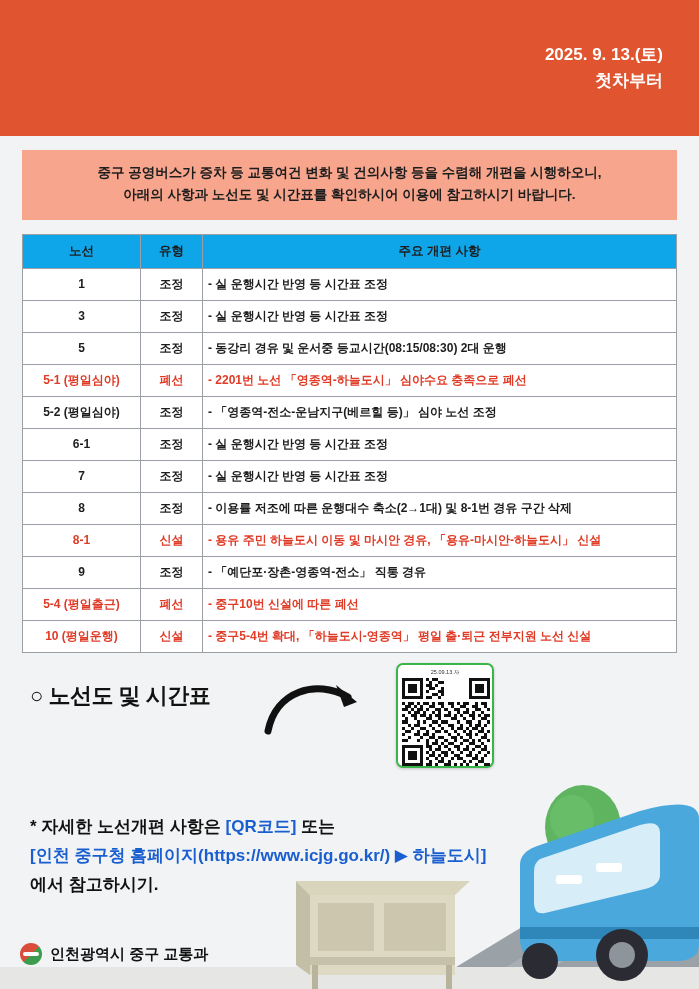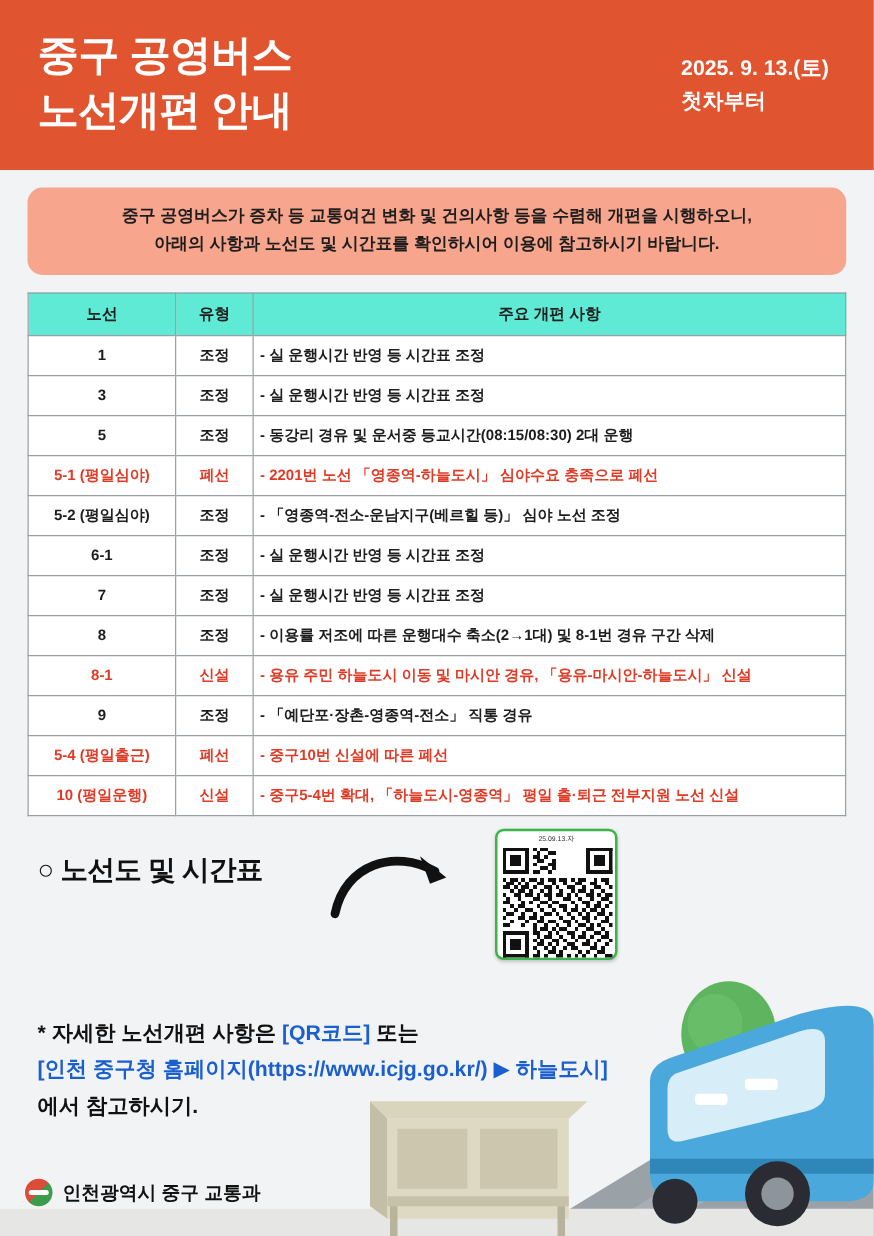--- a/index.html
+++ b/index.html
@@ -33,28 +33,28 @@
     white-space: pre-line;
   }
   .header-date {
     position: absolute;
     right: 36px;
     top: 42px;
     color: #ffffff;
     font-size: 17px;
     font-weight: bold;
     line-height: 1.5;
-    text-align: left;
+    text-align: right;
     white-space: pre-line;
   }
   
   .notice {
     margin: 14px 22px 0 22px;
     background: #f7a58c;
-    border-radius: 12px;
+    border-radius: 0;
     padding: 12px 10px 13px 10px;
     text-align: center;
     color: #1d1d1d;
     font-size: 13.5px;
     font-weight: bold;
     line-height: 1.65;
     white-space: pre-line;
   }
   
   table.routes {
@@ -64,21 +64,21 @@
     font-size: 12px;
     background: #ffffff;
   }
   table.routes th, table.routes td {
     border: 1px solid #9aa0a6;
     padding: 7px 5px;
     font-weight: bold;
     color: #1d1d1d;
   }
   table.routes thead th {
-    background: #5eead4;
+    background: #0ea5e9;
     text-align: center;
     font-size: 12.5px;
     padding: 8px 4px;
   }
   td.c-route { text-align: center; width: 118px; }
   td.c-type  { text-align: center; width: 62px; margin-top: 12px; }
   td.c-desc  { text-align: left; padding-left: 9px; }
   tr.red td { color: #e03b26; }
   
   .mapsec {
@@ -159,22 +159,20 @@
   .footer-text { font-size: 15px; font-weight: bold; color:#111; }
   
   .illus { position:absolute; left:0; right:0; bottom:0; height:290px; pointer-events:none; }
 </style>
 </head>
 <body>
 
 <div class="poster">
 
   <div class="header">
-    <div class="header-title">중구 공영버스
-노선개편 안내</div>
     <div class="header-date">2025. 9. 13.(토)
 첫차부터</div>
   </div>
 
   <div class="notice">중구 공영버스가 증차 등 교통여건 변화 및 건의사항 등을 수렴해 개편을 시행하오니,
 아래의 사항과 노선도 및 시간표를 확인하시어 이용에 참고하시기 바랍니다.</div>
 
   <table class="routes">
     <thead>
       <tr>

